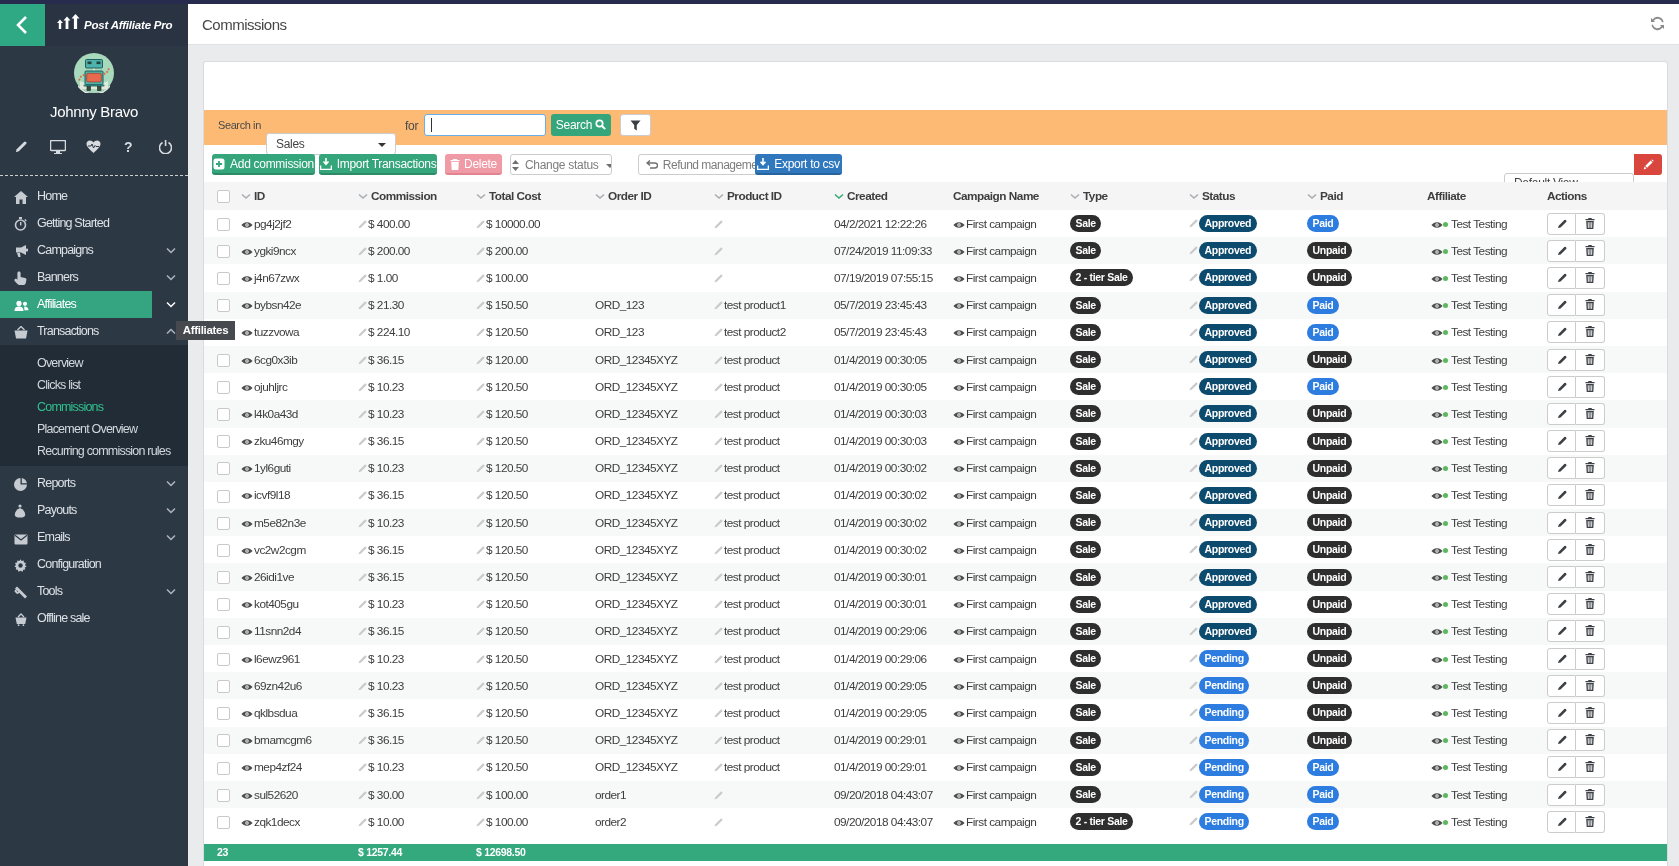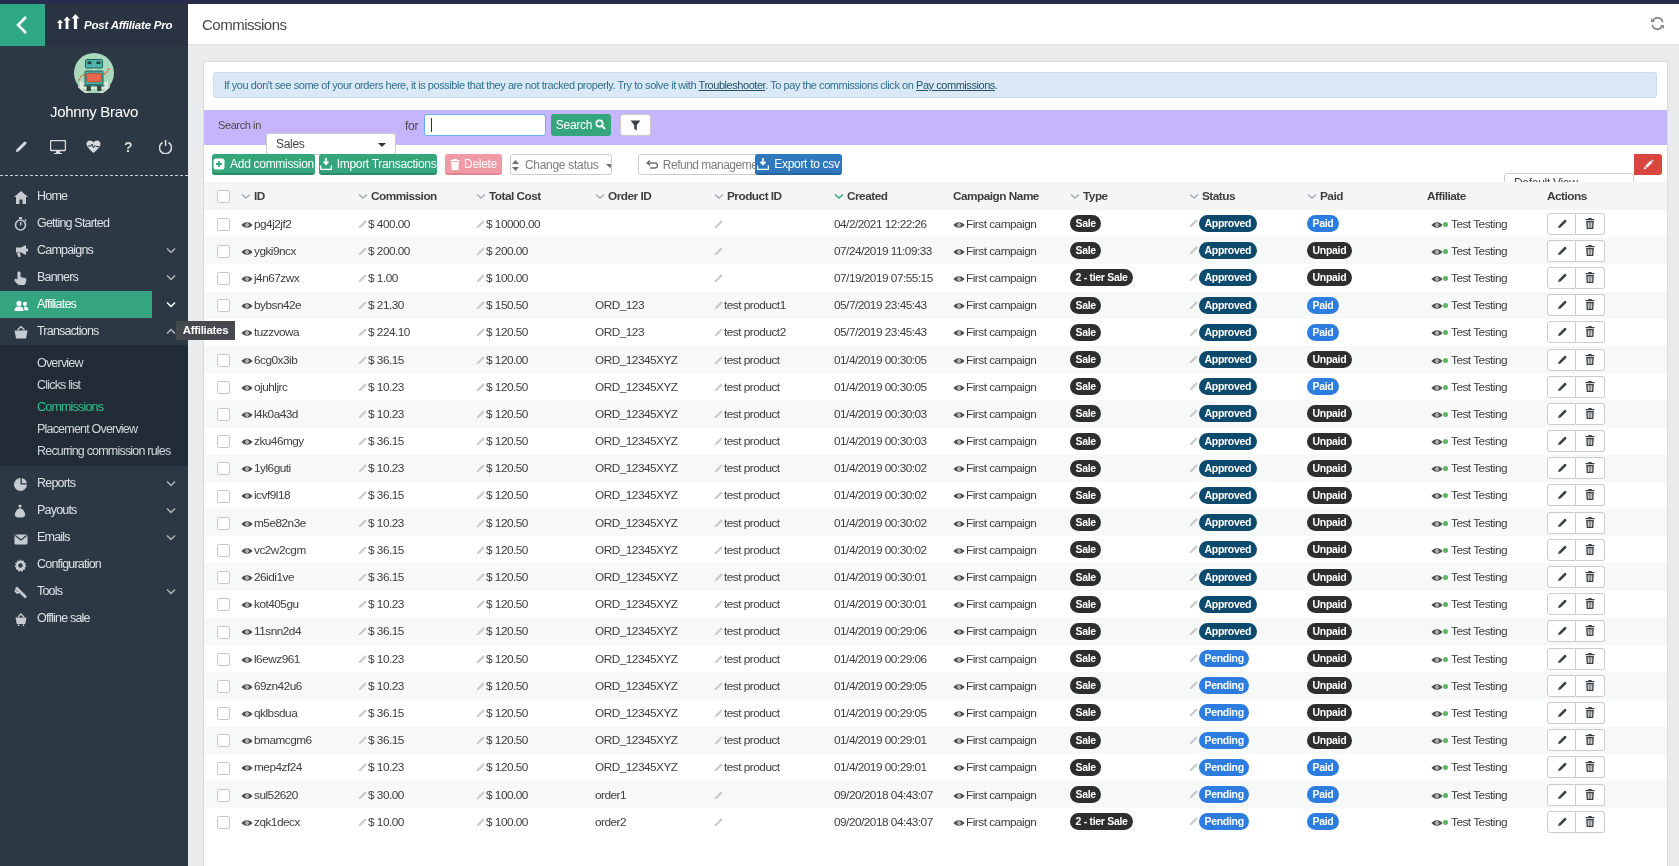--- a/index.html
+++ b/index.html
@@ -27,21 +27,21 @@
 .sitem.cur { color:#2fc18e; }
 #tooltip { position:absolute; left:176px; top:321px; width:59px; height:19px; background:#46494e; color:#fff; font-size:11.5px; letter-spacing:-0.3px; font-weight:bold; text-align:center; line-height:19px; z-index:50; }
 
 #hdr { position:absolute; left:188px; top:4px; width:1491px; height:41px; background:#fff; border-bottom:1px solid #e2e2e2; }
 #hdr .title { position:absolute; left:14px; top:12px; font-size:15px; letter-spacing:-0.5px; color:#474747; }
 #refresh { position:absolute; right:14px; top:12px; }
 
 #card { position:absolute; left:203px; top:61px; width:1465px; height:805px; background:#fff; border:1px solid #dadbdc; border-bottom:none; border-radius:3px 3px 0 0; }
 #alert { position:absolute; left:9px; top:10px; width:1444px; height:26px; background:#dae9f5; border:1px solid #c8ddee; border-radius:3px; color:#31708f; font-size:11px; letter-spacing:-0.45px; line-height:24px; padding-left:10px; white-space:nowrap; }
 #alert a { color:#245269; text-decoration:underline; }
-#band { position:absolute; left:0; top:48px; width:1463px; height:35px; background:#c4b5fd; }
+#band { position:absolute; left:0; top:48px; width:1463px; height:35px; background:#fdba74; }
 .lbl { position:absolute; top:9px; font-size:12px; letter-spacing:-0.3px; color:#4a4a4a; }
 .sel { position:absolute; top:4px; height:22px; background:#fff; border:1px solid #ccc; border-radius:3px; font-size:12px; letter-spacing:-0.3px; color:#444; line-height:20px; padding-left:9px; white-space:nowrap;margin-top:19px; }
 .sel .car { position:absolute; right:9px; top:9px; width:0; height:0; border-left:4px solid transparent; border-right:4px solid transparent; border-top:4.5px solid #333; }
 #inp { position:absolute; left:220px; top:4px; width:122px; height:22px; background:#fff; border:1px solid #66afe9; border-radius:3px; }
 #inp i { position:absolute; left:6px; top:3px; width:1px; height:14px; background:#333; }
 #sbtn { position:absolute; left:347px; top:4px; width:60px; height:22px; background:#35a57c; border-radius:3px; color:#fff; font-size:12px; letter-spacing:-0.3px; text-align:center; line-height:22px; white-space:nowrap; }
 #fbtn { position:absolute; left:416px; top:4px; width:31px; height:22px; background:#fff; border:1px solid #ccc; border-radius:3px; }
 .btn { position:absolute; top:91.5px; height:21px; border-radius:3px; color:#fff; font-size:12px; letter-spacing:-0.3px; line-height:21px; text-align:center; white-space:nowrap; overflow:hidden; }
 .btn.green { background:#35a57c; border-bottom:2px solid #2c8a67; }
 .btn.pink { background:#ef9aa5; border-bottom:2px solid #e2848f; }
@@ -100,21 +100,20 @@
   </svg>
 <div id="strip"></div>
 <div id="hdr">
   <div class="title">Commissions</div>
   <svg id="refresh" width="15" height="15" viewBox="0 0 15 15">
       <path d="M13.5 6.2 A6 6 0 0 0 2.6 3.5 L1 2 L1 6 L5 6 L3.8 4.7 A4.6 4.6 0 0 1 12.1 6.2 Z" fill="#8b8b8b"></path>
       <path d="M1.5 8.8 A6 6 0 0 0 12.4 11.5 L14 13 L14 9 L10 9 L11.2 10.3 A4.6 4.6 0 0 1 2.9 8.8 Z" fill="#8b8b8b"></path>
     </svg>
 </div>
 <div id="card">
-  <div id="alert">If you don't see some of your orders here, it is possible that they are not tracked properly. Try to solve it with <a>Troubleshooter</a>. To pay the commissions click on <a>Pay commissions</a>.</div>
   <div id="band">
     <span class="lbl" style="left:14px;font-size:11px;letter-spacing:-0.4px">Search in</span>
     <span class="sel" style="left:62px;width:130px">Sales<span class="car"></span></span>
     <span class="lbl" style="left:201px">for</span>
     <span id="inp">
         <i></i>
       </span>
     <span id="sbtn">Search <svg width="11" height="11" viewBox="0 0 11 11" style="vertical-align:-1px">
           <circle cx="4.5" cy="4.5" r="3.2" fill="none" stroke="#fff" stroke-width="1.7"></circle>
           <path d="M7 7 L10.2 10.2" stroke="#fff" stroke-width="1.9"></path>
@@ -954,20 +953,25 @@
               <use href="#i-eye"></use>
             </svg><span class="dot"></span><span class="ct">Test Testing</span></td>
 <td><span class="agroup"><span class="abtn"><svg width="10" height="10" viewBox="0 0 10 11">
                   <use href="#i-pen-d"></use>
                 </svg></span><span class="abtn"><svg width="10" height="11" viewBox="0 0 10 11">
                   <use href="#i-trash"></use>
                 </svg></span></span></td>
 </tr>
   </tbody>
     </table>
+  <div id="sumrow">
+      <span style="left:13px">23</span>
+      <span style="left:154px">$ 1257.44</span>
+      <span style="left:272px">$ 12698.50</span>
+    </div>
 </div>
 <div id="side">
   <div id="back">
       <svg width="16" height="18" viewBox="0 0 16 18">
         <path d="M12 1 L4 9 L12 17" fill="none" stroke="#fff" stroke-width="2.6"></path>
       </svg>
     </div>
   <div id="logobar">
     <svg width="26" height="22" viewBox="0 0 26 22" style="position:absolute;left:9px;top:10px">
         <g fill="#fff">

